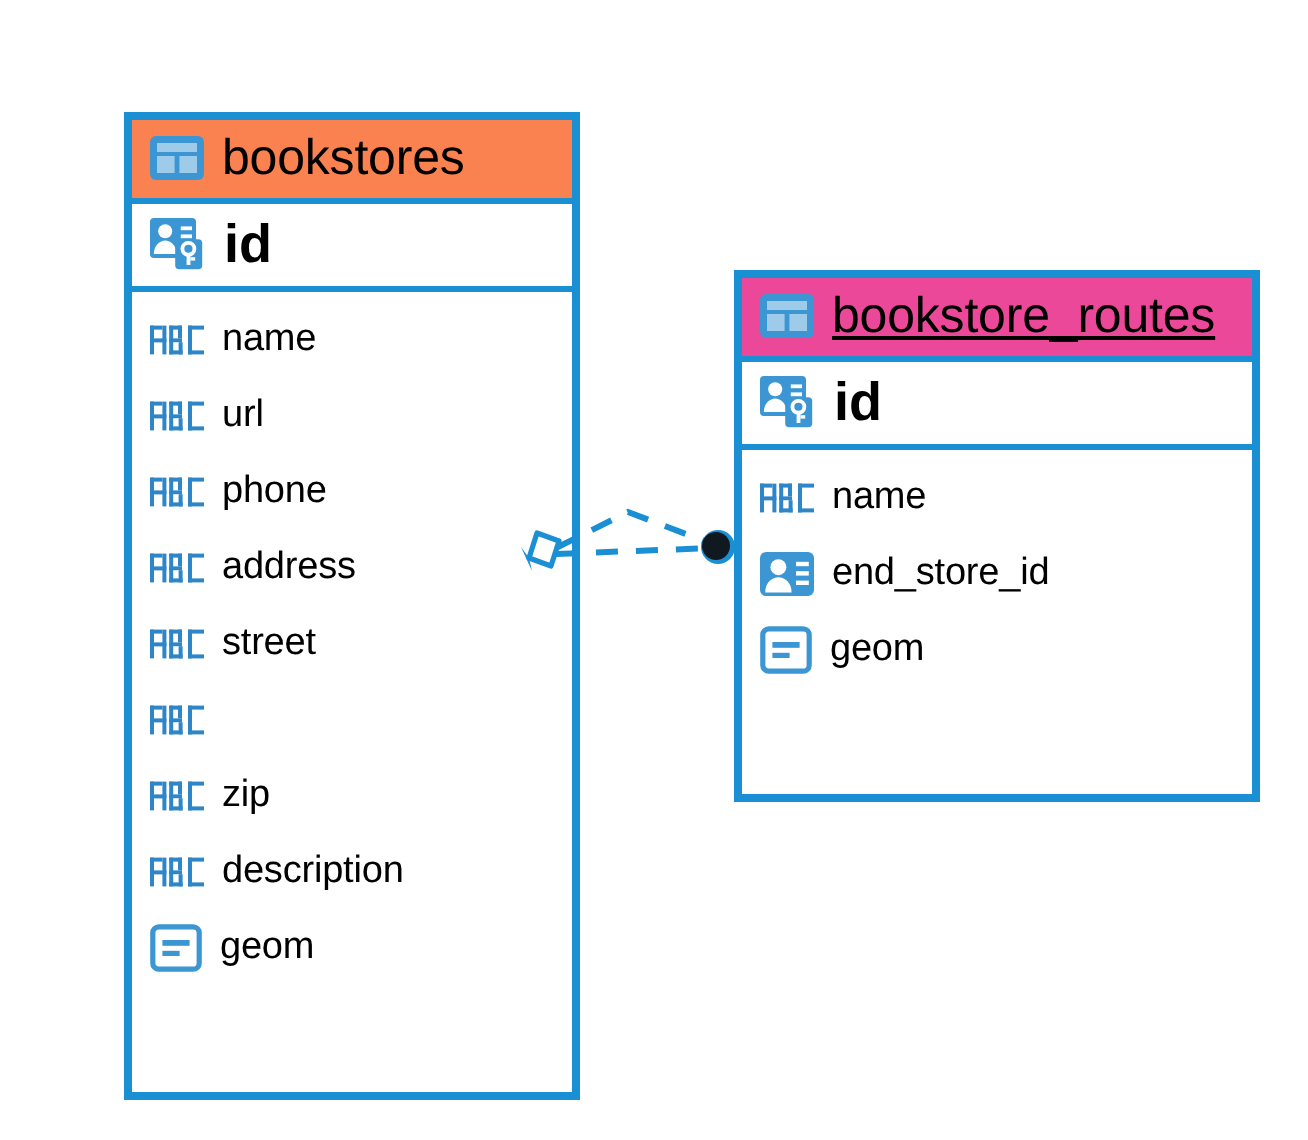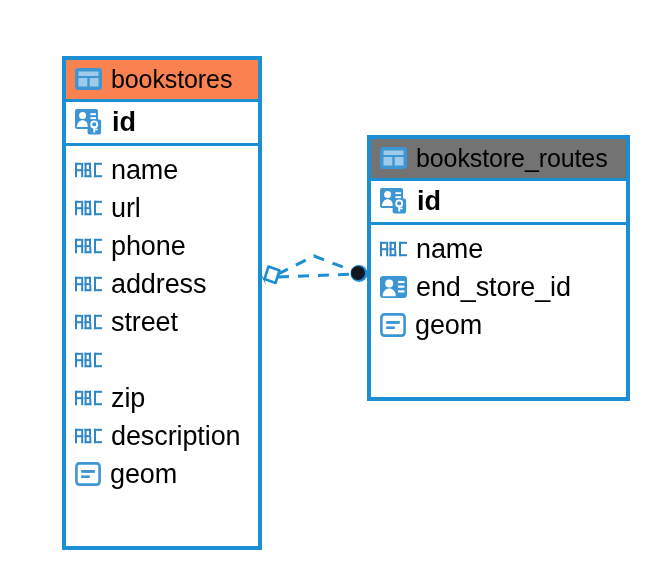--- a/index.html
+++ b/index.html
@@ -32,21 +32,21 @@
   }
 
   .entity-header {
     display: flex;
     align-items: center;
     gap: 9px;
     padding: 4px 10px 5px 9px;
     box-sizing: border-box;
   }
   .entity-header.accent-orange { background: #fa8150; }
-  .entity-header.accent-grey   { background: #737373; }
+  .entity-header.accent-grey   { background: #ec4899; text-decoration: underline; }
 
   .entity-title {
     font-size: 25px;
     line-height: 30px;
     color: #000000;
     white-space: nowrap;
     letter-spacing: -0.1px;
   }
 
   .pk-row {
@@ -70,21 +70,21 @@
     padding: 5px 10px 6px 9px;
     box-sizing: border-box;
   }
   .field-row {
     display: flex;
     align-items: center;
     gap: 9px;
     height: 38px;
   }
   .field-label {
-    font-size: 27px;
+    font-size: 19px;
     line-height: 30px;
     color: #000000;
     white-space: nowrap;
     letter-spacing: -0.1px;
   }
 
   
   .icon {
     flex: 0 0 auto;
     display: block;
@@ -103,21 +103,21 @@
     width: 125px;
     height: 75px;
     overflow: visible;
   }
 </style>
 </head>
 <body>
 
 <div id="canvas">
 
-  <div class="entity" id="entity-bookstores" style="left:62px; top:56px; width:200px; height:494px;">
+  <div class="entity" id="entity-bookstores" style="left:62px; top:56px; width:228px; height:494px;">
 
     <div class="entity-header accent-orange">
       <svg class="icon icon-table" viewBox="0 0 27 22">
         <rect x="0" y="0" width="27" height="22" rx="3" fill="#3d96d4"></rect>
         <rect x="3.5" y="3.5" width="20" height="4.5" fill="#9ecbea"></rect>
         <rect x="3.5" y="10" width="8.8" height="8.5" fill="#9ecbea"></rect>
         <rect x="14.7" y="10" width="8.8" height="8.5" fill="#9ecbea"></rect>
       </svg>
       <span class="entity-title">bookstores</span>
     </div>

